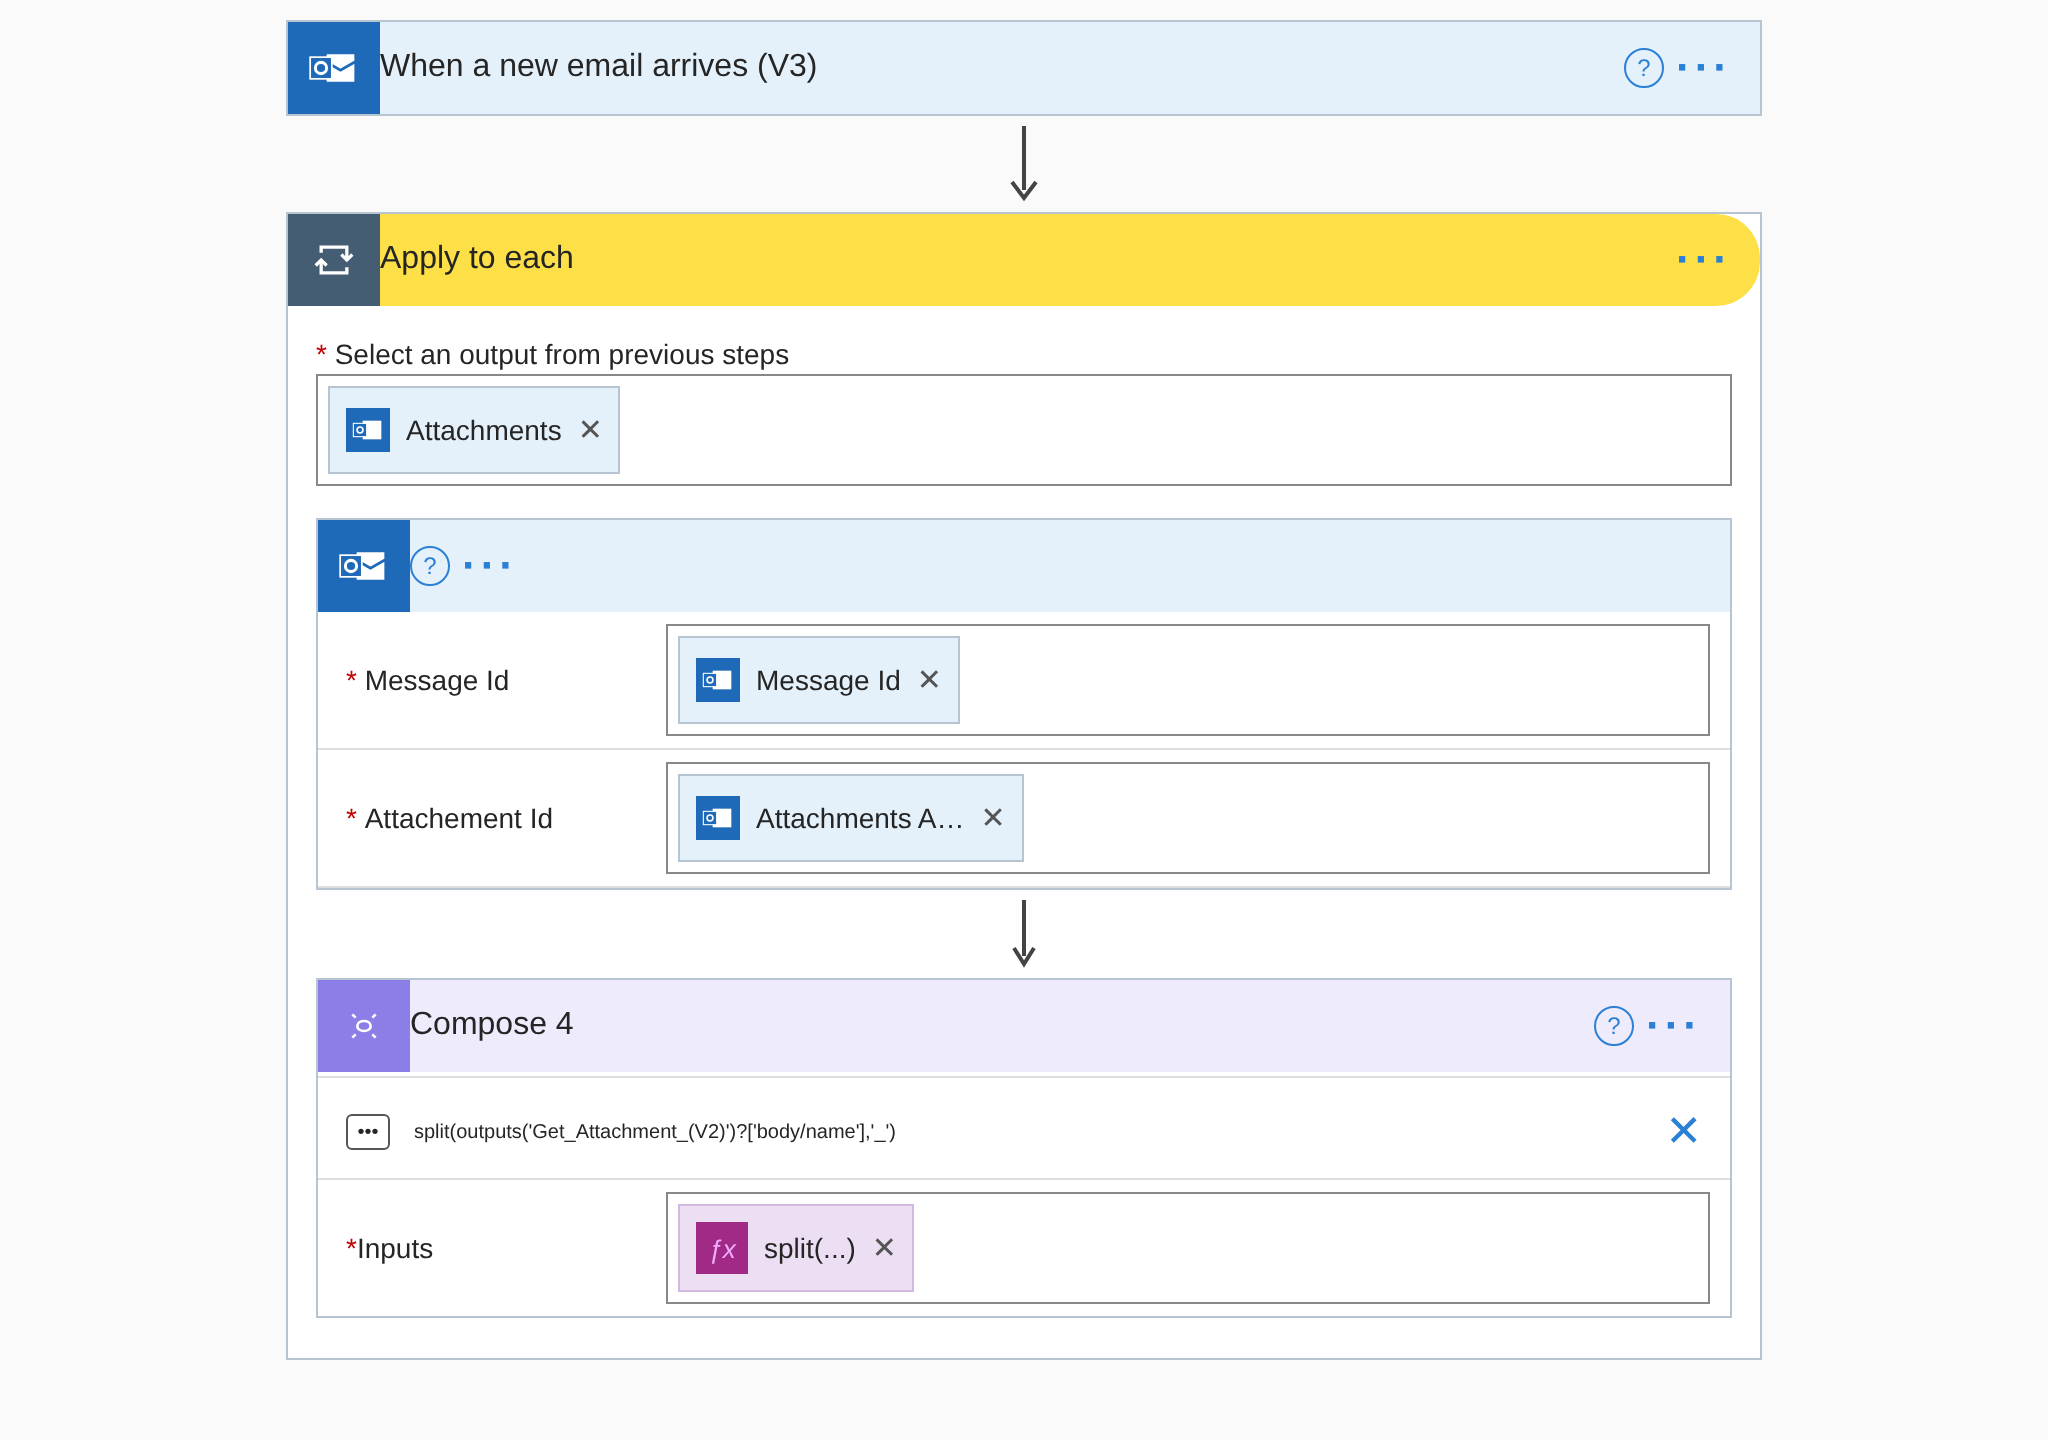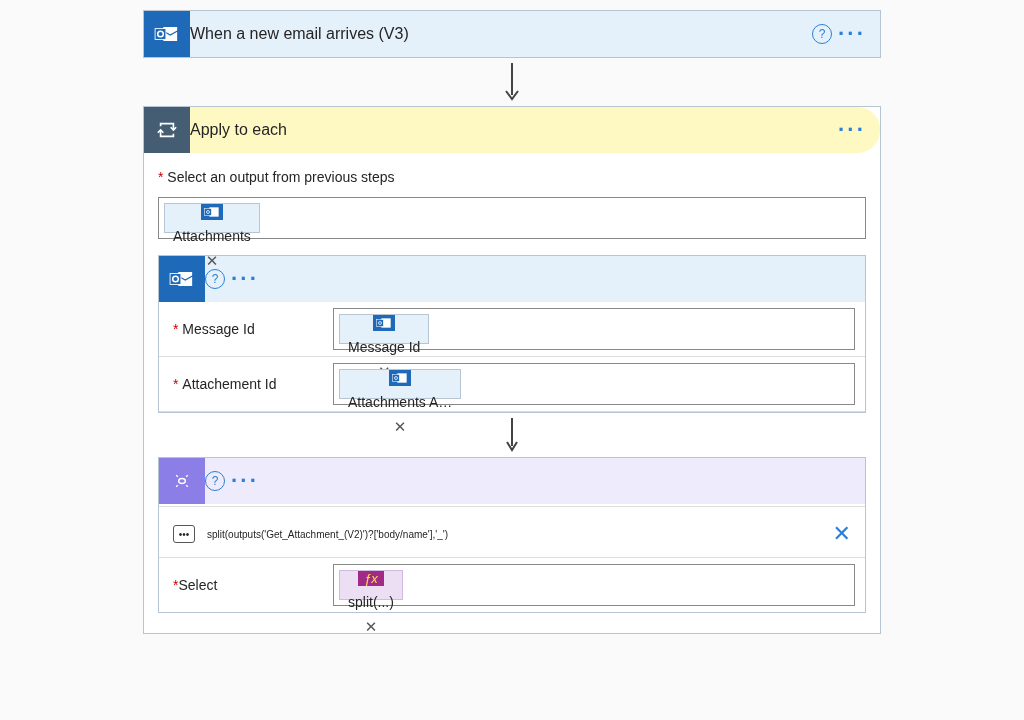--- a/index.html
+++ b/index.html
@@ -14,32 +14,32 @@
 .compose-ico{width:46px;height:46px;background:#8c7ee7;display:flex;align-items:center;justify-content:center;flex-shrink:0;}
 .ttl{flex:1;padding-left:0;font-size:16px;}
 .hdr-actions{display:flex;align-items:center;gap:6px;padding-right:14px;}
 .help-ico{width:20px;height:20px;border:1.5px solid #2b80d6;border-radius:50%;display:flex;align-items:center;justify-content:center;color:#2b80d6;font-size:12px;cursor:pointer;}
 .dots{color:#2b80d6;font-size:22px;font-weight:bold;letter-spacing:2px;cursor:pointer;line-height:10px;}
 .arrow{height:48px;display:flex;align-items:center;justify-content:center;}
 .arrow svg{width:18px;height:42px;}
 .arrow-sm{height:44px;display:flex;align-items:center;justify-content:center;}
 .arrow-sm svg{width:16px;height:38px;}
 .container-card{width:738px;border:1px solid #b7c5d2;background:#fff;}
-.container-hdr{background:#fef9c3;border-radius:22px;}
+.container-hdr{background:#fde047;border-radius:22px;}
 .container-body{padding:16px 14px 20px;}
 .req{color:#c50000;}
-.lbl-line{font-size:14px;margin-bottom:12px;}
+.lbl-line{font-size:14px;margin-bottom:2px;}
 .field-box{border:1px solid #888;min-height:40px;padding:5px;display:flex;align-items:center;gap:4px;background:#fff;}
-.token{background:#e5f1fa;border:1px solid #b7c5d2;display:inline-flex;align-items:center;height:30px;padding:0 8px;gap:8px;flex-direction:column;}
+.token{background:#e5f1fa;border:1px solid #b7c5d2;display:inline-flex;align-items:center;height:44px;padding:0 8px;gap:8px;}
 .token .mini-ico{width:22px;height:22px;background:#1e69b8;display:flex;align-items:center;justify-content:center;}
 .token .mini-ico svg{width:16px;height:16px;}
 .token-txt{font-size:14px;}
 .token-x{font-size:15px;color:#555;cursor:pointer;font-weight:300;}
 .fx-token{background:#ecdff3;border:1px solid #d1b9e0;}
-.fx-ico{width:26px;height:26px;background:#a12a86;color:#fde047;display:flex;align-items:center;justify-content:center;font-style:italic;font-size:13px;}
+.fx-ico{width:26px;height:26px;background:#a12a86;color:#f0abfc;display:flex;align-items:center;justify-content:center;font-style:italic;font-size:13px;}
 .inner-card{border:1px solid #b7c5d2;margin-top:16px;background:#fff;}
 .inner-body{padding:0;}
 .row{display:flex;align-items:stretch;border-bottom:1px solid #ddd;}
 .row:last-child{border-bottom:none;}
 .row-lbl{width:174px;padding:12px 10px 12px 14px;font-size:14px;display:flex;align-items:center;}
 .row-val{flex:1;border:1px solid #888;margin:6px 10px 6px 0;min-height:40px;padding:5px;display:flex;align-items:center;}
 .row-val.plain{border:1px solid #888;}
 .row-val input{border:none;outline:none;width:100%;font-size:14px;font-family:inherit;}
 .row-val input::placeholder{color:#888;}
 .compose-hdr{background:#eeecfc;}
@@ -167,34 +167,35 @@
           </svg>
       </div>
 
       <div class="inner-card" style="margin-top:0;">
         <div class="card-hdr compose-hdr">
           <div class="compose-ico">
             <svg viewBox="0 0 24 24" width="20" height="20">
                 <path d="M8 12 C8 8 16 8 16 12 C16 16 8 16 8 12 Z M7 7 L5 5 M17 7 L19 5 M7 17 L5 19 M17 17 L19 19" fill="none" stroke="#fff" stroke-width="1.6"></path>
               </svg>
           </div>
+          <div class="ttl">Compose 4</div>
           <div class="hdr-actions">
             <div class="help-ico">?</div>
             <div class="dots">···</div>
           </div>
         </div>
         <div class="expr-row">
           <div class="code-ico">•••</div>
           <div class="expr-txt">split(outputs('Get_Attachment_(V2)')?['body/name'],'_')</div>
           <div class="expr-close">✕</div>
         </div>
         <div class="row" style="border-top:1px solid #ddd;">
           <div class="row-lbl">
               <span class="req">*</span>
-              <span> Select</span>
+              <span> Inputs</span>
             </div>
           <div class="row-val">
             <div class="token fx-token">
               <div class="fx-ico">ƒx</div>
               <span class="token-txt">split(...)</span>
               <span class="token-x">✕</span>
             </div>
           </div>
         </div>
       </div>

